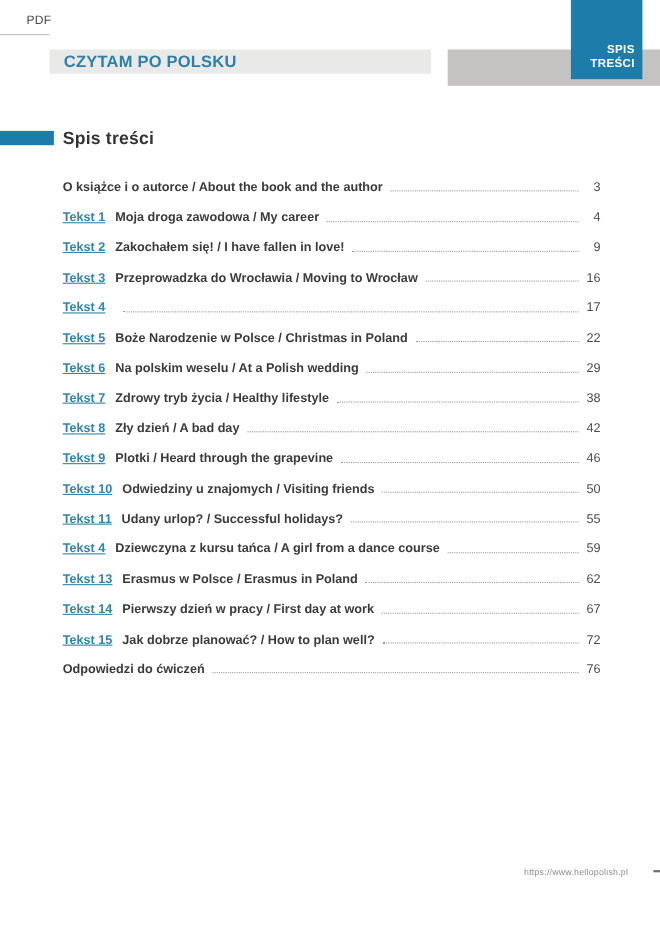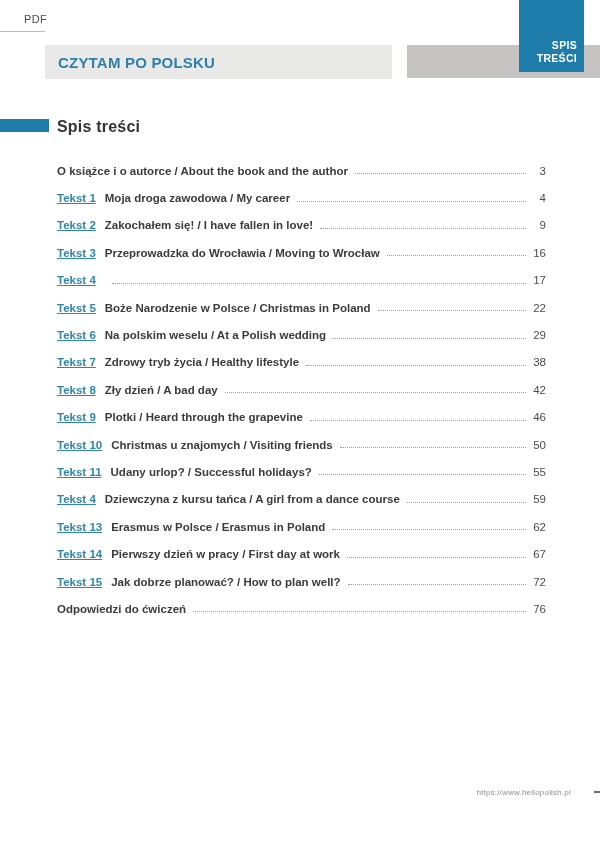--- a/index.html
+++ b/index.html
@@ -5,21 +5,21 @@
   html,body{margin:0;padding:0;background:#ffffff;}
   .stage{
     position:relative;width:600px;height:848px;background:#ffffff;
     font-family:"Liberation Sans",sans-serif;overflow:hidden;margin:0 auto;padding-left:28px;
   }
   
   .pdf-tab{position:absolute;left:24px;top:13px;font-size:11px;color:#4a4a4a;letter-spacing:.3px;}
   .pdf-tab-underline{position:absolute;left:0;top:31px;width:45px;height:1px;background:#bcbcbc;}
   
   .title-bar{
-    position:absolute;left:45px;top:45px;width:347px;height:34px;background:#e9e9e8;
+    position:absolute;left:45px;top:45px;width:347px;height:22px;background:#e9e9e8;
     display:flex;align-items:center;
   }
   .title-bar .book-title{
     padding-left:13px;font-size:15px;font-weight:bold;color:var(--accent-text,#2e7fa9);letter-spacing:.2px;
   }
   .gray-bar{position:absolute;left:407px;top:45px;width:193px;height:33px;background:#c4c3c1;}
   .corner-box{
     position:absolute;left:519px;top:0;width:65px;height:72px;background:var(--accent,#1d7caa);
     display:flex;flex-direction:column;justify-content:flex-end;align-items:flex-end;
     padding:0 7px 8px 0;box-sizing:border-box;
@@ -128,21 +128,21 @@
 
   <div class="toc-row">
     <span class="toc-label">Tekst 9</span>
     <span class="toc-title">Plotki / Heard through the grapevine</span>
     <span class="toc-leader"></span>
     <span class="toc-page">46</span>
   </div>
 
   <div class="toc-row">
     <span class="toc-label">Tekst 10</span>
-    <span class="toc-title">Christmas u znajomych / Visiting friends</span>
+    <span class="toc-title">Odwiedziny u znajomych / Visiting friends</span>
     <span class="toc-leader"></span>
     <span class="toc-page">50</span>
   </div>
 
   <div class="toc-row">
     <span class="toc-label">Tekst 11</span>
     <span class="toc-title">Udany urlop? / Successful holidays?</span>
     <span class="toc-leader"></span>
     <span class="toc-page">55</span>
   </div>

